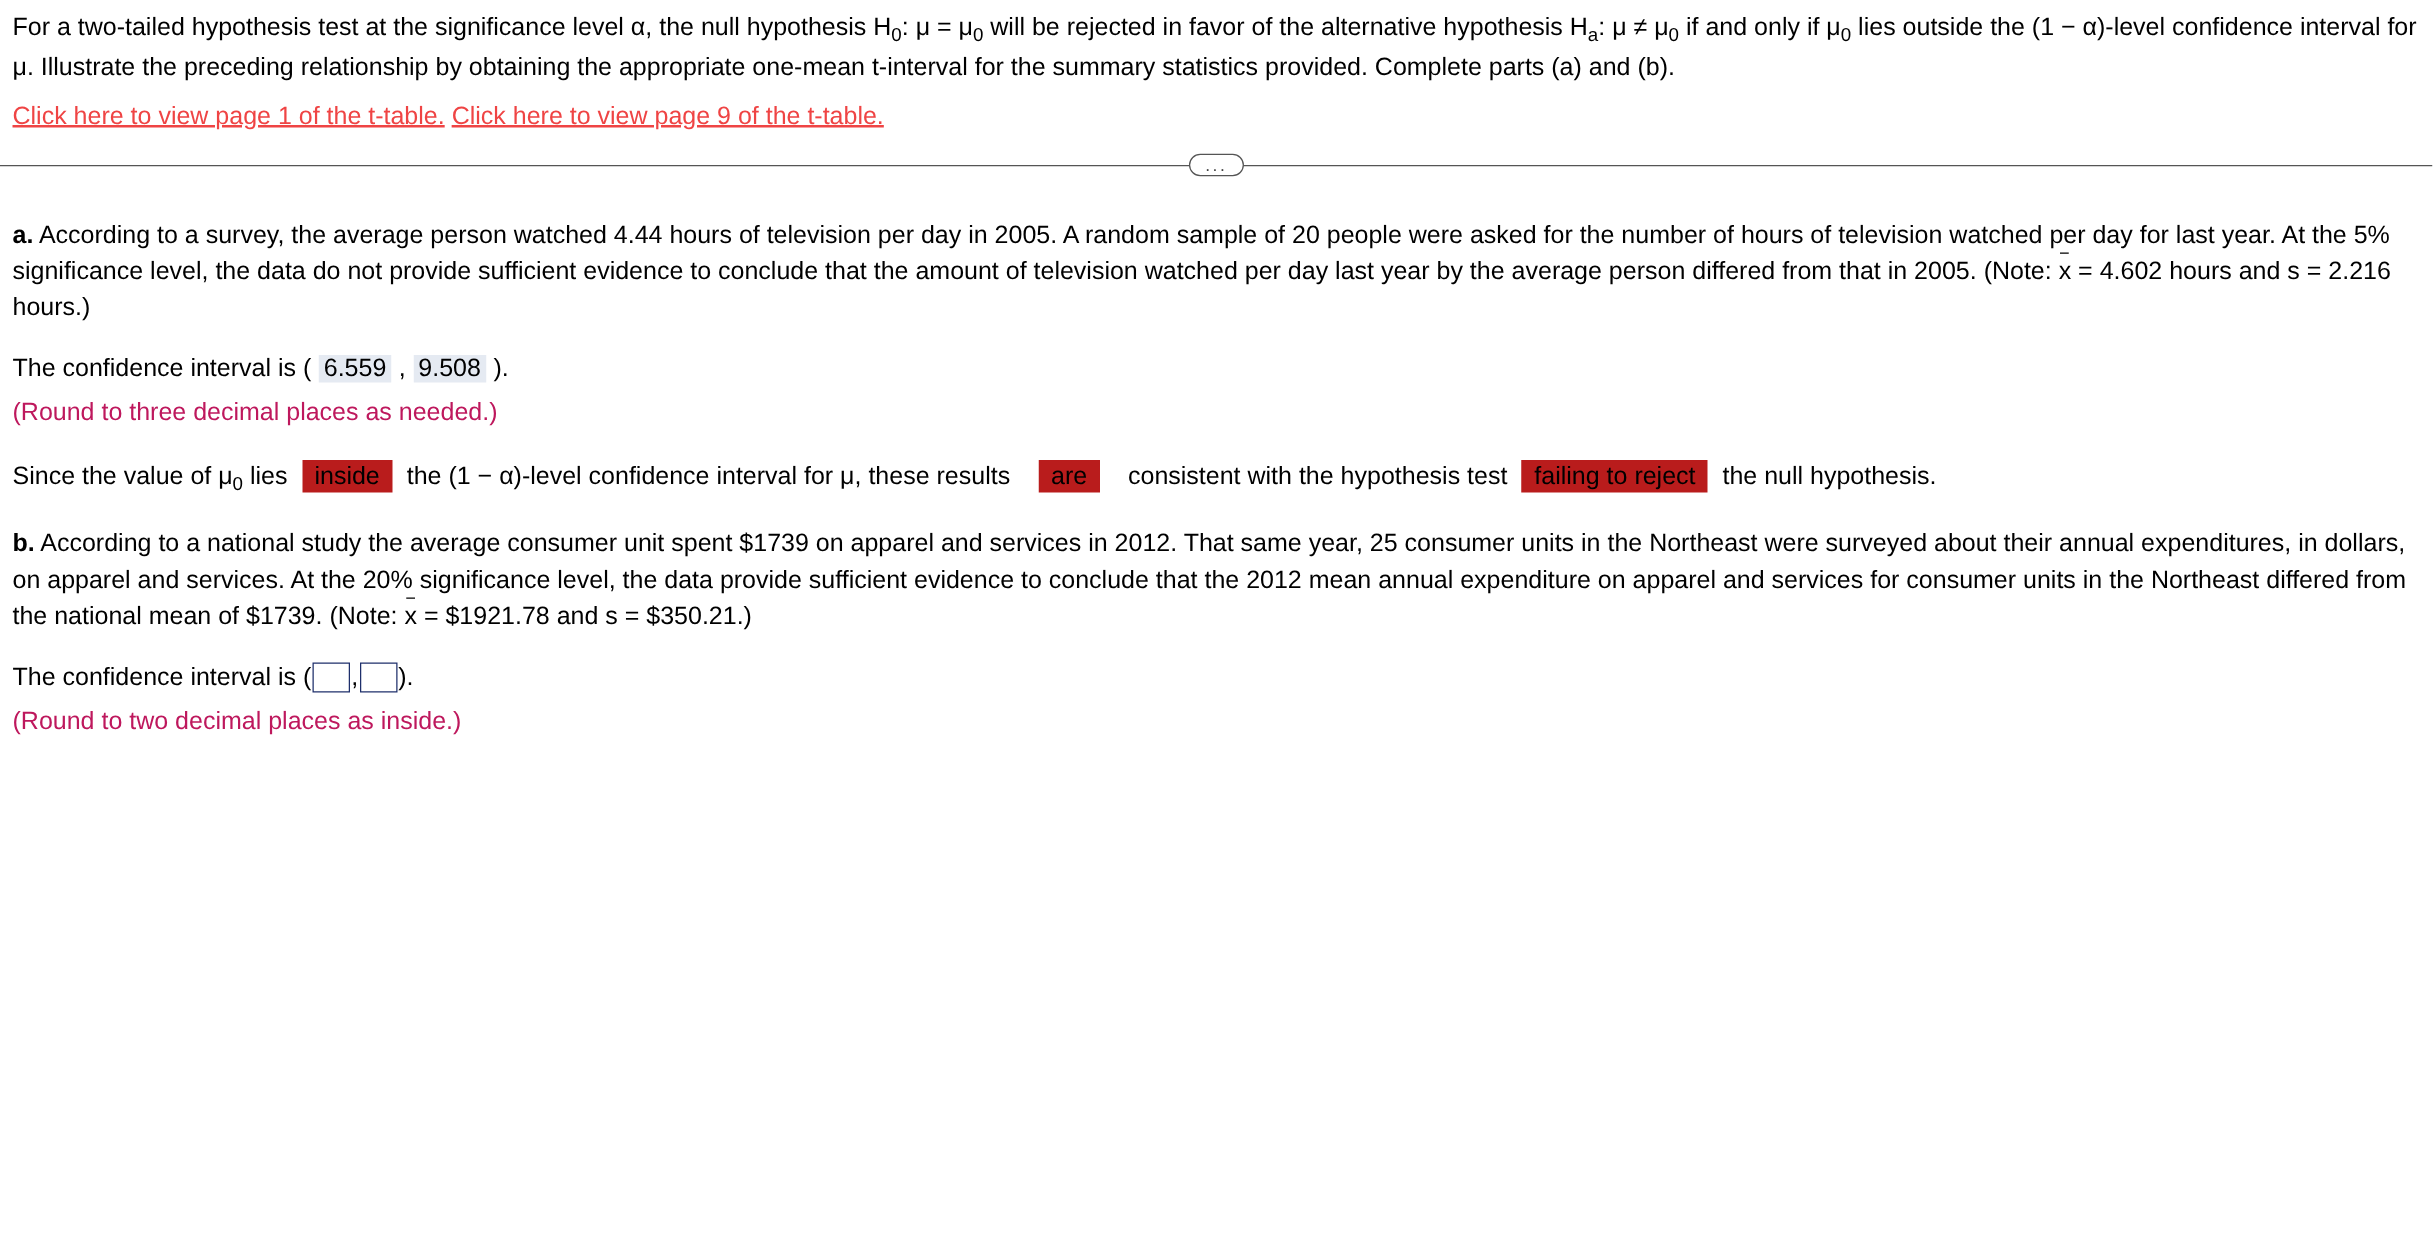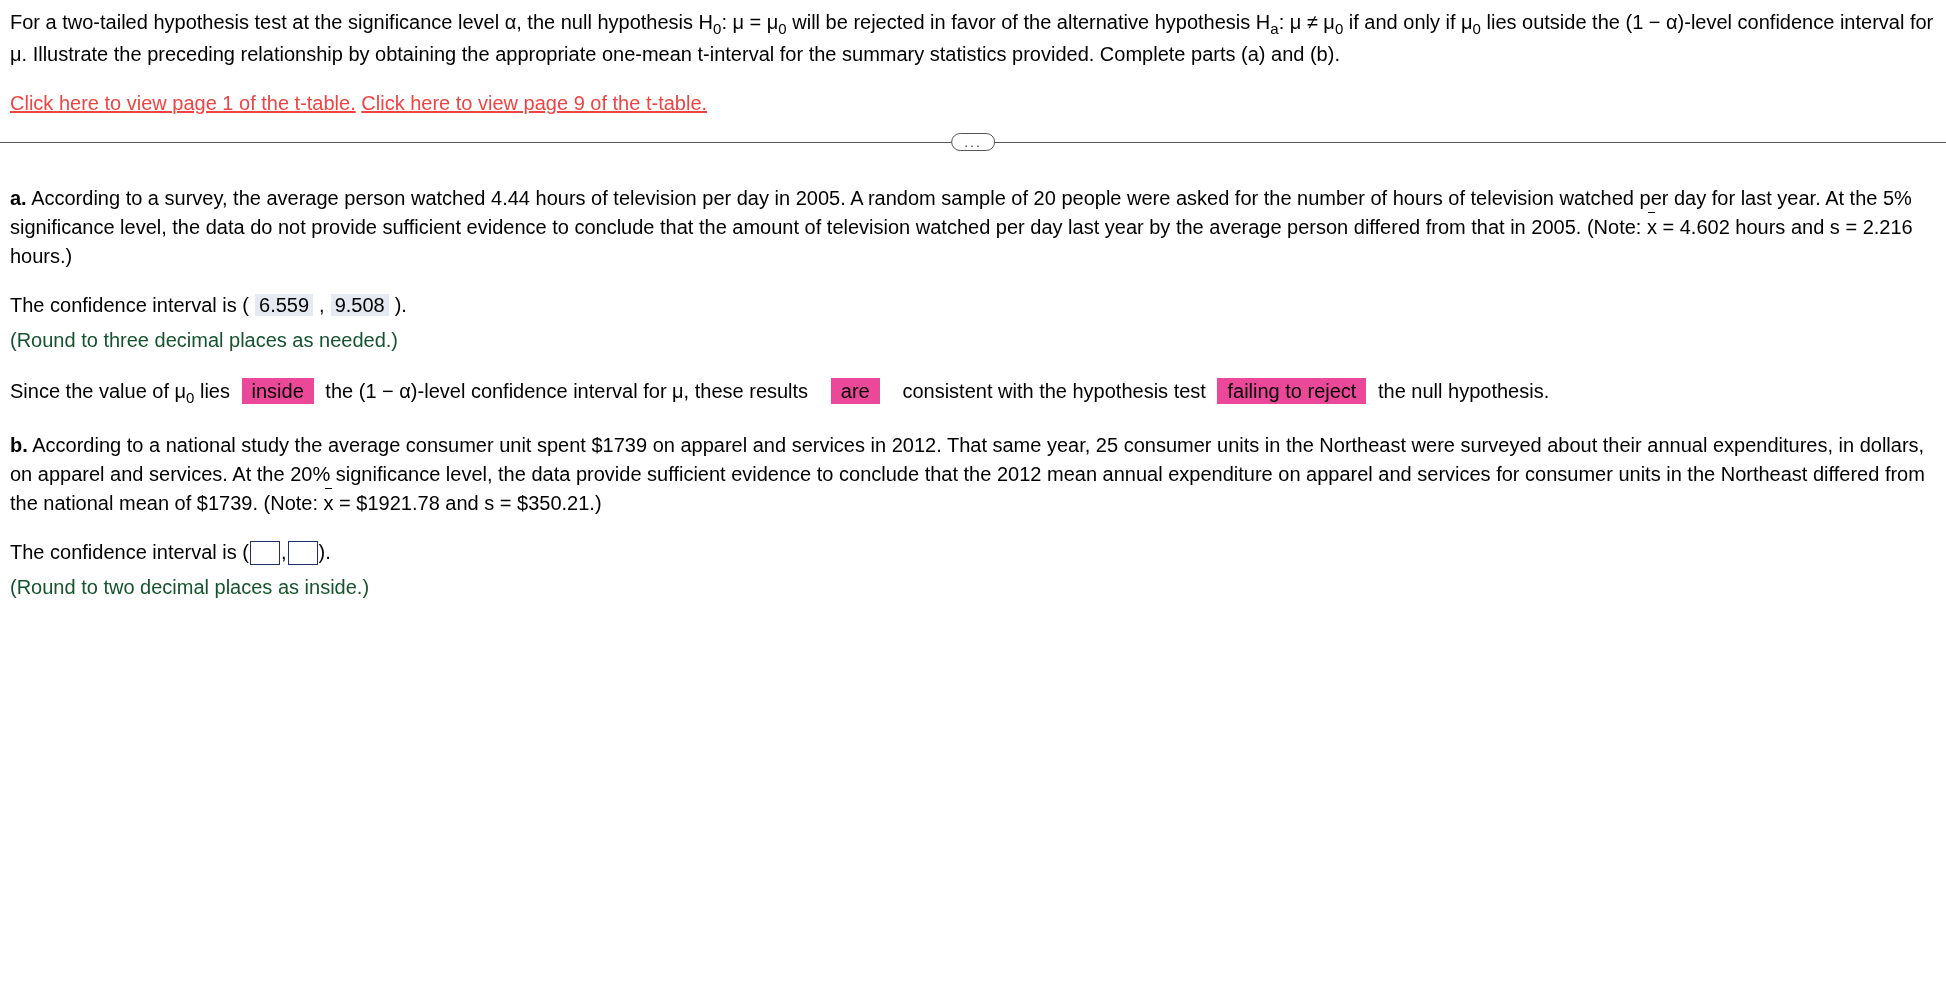--- a/index.html
+++ b/index.html
@@ -5,21 +5,21 @@
   body {
     margin: 0;
     padding: 8px 10px;
     font-family: Arial, Helvetica, sans-serif;
     font-size: 20px;
     color: #000;
     background: #fff;
     line-height: 1.45;
   }
   .problem-text {
-    margin-bottom: 20px;
+    margin-bottom: 10px;
   }
   a.ttable {
     color: #ef4444;
     text-decoration: underline;
   }
   .divider-wrap {
     position: relative;
     height: 24px;
     margin: 12px 0 30px 0;
   }
@@ -44,25 +44,25 @@
     letter-spacing: 2px;
     cursor: pointer;
   }
   .q-text { margin-bottom: 20px; }
   .answer-line { margin-bottom: 6px; }
   .filled-box {
     background: #e5eaf2;
     padding: 0 4px;
   }
   .dd-filled {
-    background: #ec4899;
+    background: #b91c1c;
     padding: 2px 10px;
   }
   .instr {
-    color: #14532d;
+    color: #be185d;
     margin-bottom: 22px;
   }
   .sentence { margin-bottom: 22px; }
   .empty-box {
     display: inline-block;
     width: 28px;
     height: 22px;
     border: 1px solid #1e2f6b;
     background: #fff;
     vertical-align: middle;

